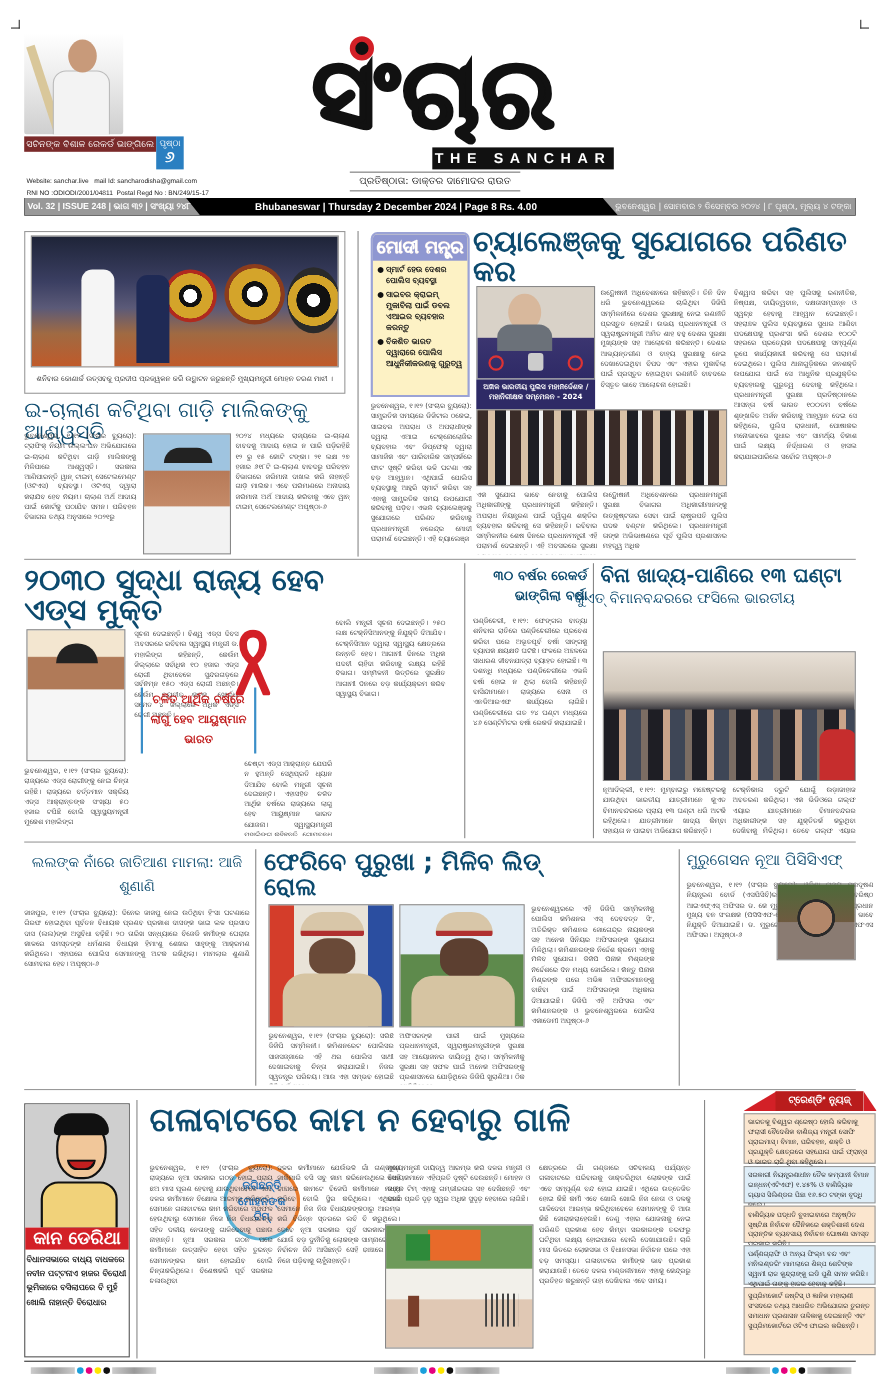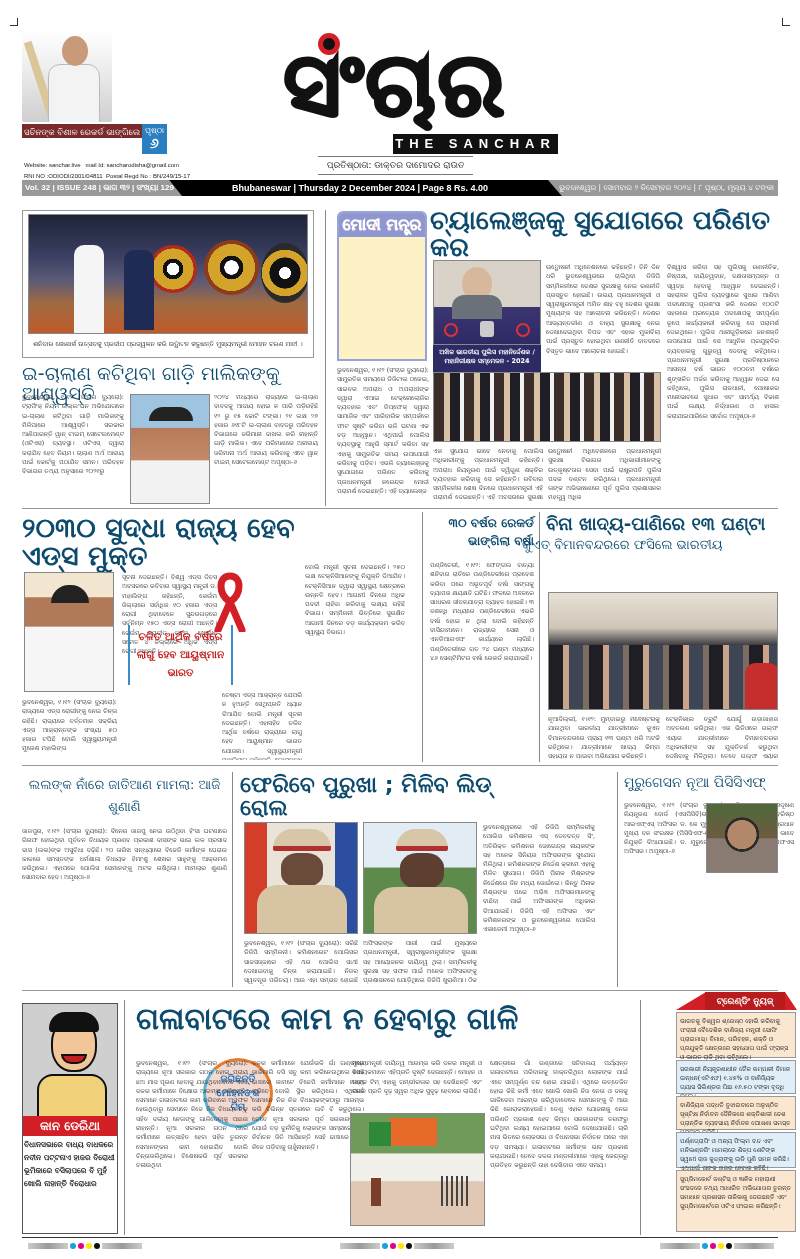--- a/index.html
+++ b/index.html
@@ -34,21 +34,21 @@
 #mantra{left:337px;top:211px;width:90px;height:150px;background:#fdf2c5;border:2px solid #9ba3d6;border-radius:6px 6px 0 0;overflow:hidden}
 #mantra-title{background:#8f97d1;color:#7f1d1d;font-weight:bold;font-size:16px;text-align:center;line-height:18px;padding:3px 0;-webkit-text-stroke:.6px #fff}
 #mantra ul{list-style:none;padding:3px 4px}
 #mantra li{font-size:7.2px;line-height:10px;margin-bottom:3px;padding-left:8px;position:relative;font-weight:bold}
 #mantra li:before{content:"●";position:absolute;left:0;top:0;font-size:7px}
 
 #trend-head{left:705px;top:992px;width:80px;height:18px;background:#b91c1c;color:#fff;font-size:9px;text-align:center;line-height:18px;font-weight:bold}
 .trend-item{position:absolute;left:676px;width:120px;font-size:6.2px;line-height:9px;padding:3px;border:1px solid #999}
 
 #kaan-box{left:22px;top:1003px;width:96px;height:231px;border:1px solid #555}
-#kaan-title{left:23px;top:1116px;width:94px;height:20px;background:#d32027;color:#fff;font-weight:bold;text-align:center;font-size:12px;line-height:20px}
+#kaan-title{left:23px;top:1116px;width:94px;height:20px;background:#d32027;color:#fff;font-weight:bold;text-align:center;font-size:16px;line-height:20px}
 #kaan-text{left:24px;top:1138px;width:92px;font-size:7.5px;line-height:13px;font-weight:bold;color:#222}
 
 .cbar{position:absolute;height:8px;display:flex;align-items:center;gap:2px}
 .cbar .g{width:40px;height:6px;background:linear-gradient(90deg,#ccc,#999,#ccc)}
 .cbar .d{width:6px;height:6px;border-radius:50%}
 </style>
 </head>
 <body>
 
 <div class="crop" style="left:10px;top:18px;border-width:0 1px 1px 0"></div>
@@ -67,21 +67,21 @@
 <div id="logo" class="abs">ସଂଚାର</div>
 <div id="logo-dot" class="abs"></div>
 <div id="the-sanchar" class="abs">THE SANCHAR</div>
 <div id="tagline" class="abs">ପ୍ରତିଷ୍ଠାତା: ଡାକ୍ତର ଦାମୋଦର ରାଉତ</div>
 <div id="contact" class="abs">
   <div><span>Website: sanchar.live</span>&nbsp;&nbsp;&nbsp;<span>mail Id: sancharodisha@gmail.com</span></div>
   <div><span>RNI NO :ODIODI/2001/04811</span>&nbsp;&nbsp;<span>Postal Regd No : BN/249/15-17</span></div>
 </div>
 
 <div id="datebar" class="abs"></div>
-<div id="datebar-left" class="abs">Vol. 32 | ISSUE 248 | ଭାଗ ୩୨ | ସଂଖ୍ୟା 129</div>
+<div id="datebar-left" class="abs">Vol. 32 | ISSUE 248 | ଭାଗ ୩୨ | ସଂଖ୍ୟା ୨୪୮</div>
 <div id="datebar-mid" class="abs">Bhubaneswar | Thursday 2 December 2024 | Page 8 Rs. 4.00</div>
 <div id="datebar-right" class="abs">ଭୁବନେଶ୍ୱର | ସୋମବାର ୨ ଡିସେମ୍ବର ୨୦୨୪ | ୮ ପୃଷ୍ଠା, ମୂଲ୍ୟ ୪ ଟଙ୍କା</div>
 
 <div class="abs" style="left:22px;top:210px;width:292px;height:148px;border:1px solid #999"></div>
 <div class="photo" style="left:28px;top:214px;width:280px;height:120px;background:linear-gradient(180deg,#1e2438 0%,#3b3f62 35%,#5b5a78 55%,#a06a42 75%,#c05a2a 100%)">
   <div style="position:absolute;left:175px;top:25px;width:55px;height:55px;border-radius:50%;background:radial-gradient(circle,#fff 0 18%,#111 19% 30%,#d4a42a 31% 60%,#8c3c1c 61%)"></div>
   <div style="position:absolute;left:120px;top:30px;width:48px;height:48px;border-radius:50%;background:radial-gradient(circle,#fff 0 18%,#111 19% 30%,#d4a42a 31% 60%,#b02a1e 61%)"></div>
   <div style="position:absolute;left:232px;top:28px;width:48px;height:60px;border-radius:50%;background:radial-gradient(circle,#fff 0 15%,#111 16% 40%,#d4a42a 41% 60%,#2a2a2a 61%)"></div>
   <div style="position:absolute;left:45px;top:30px;width:30px;height:90px;background:#f5f5f5;border-radius:10px 10px 0 0"></div>
   <div style="position:absolute;left:95px;top:35px;width:30px;height:80px;background:#1f2a55;border-radius:10px 10px 0 0"></div>
@@ -92,20 +92,25 @@
 <div class="txt" style="left:22px;top:392px;width:102px;height:112px">ଭୁବନେଶ୍ୱର, ୧।୧୨ (ସଂଚାର ବ୍ୟୁରୋ): ଟ୍ରାଫିକ୍ ନିୟମ ଉଲ୍ଲଂଘନ ଅଭିଯୋଗରେ ଇ-ଚାଲାଣ କଟିଥିବା ଗାଡ଼ି ମାଲିକଙ୍କୁ ମିଳିପାରେ ଆଶ୍ୱସ୍ତି। ସରକାର ଆଣିପାରନ୍ତି ୱାନ୍ ଟାଇମ୍ ସେଟେଲମେଣ୍ଟ (ଓଟିଏସ) ବ୍ୟବସ୍ଥା। ଓଟିଏସ୍ ଦ୍ୱାରା କରାଯିବ ହେବ ନିୟମ। ଚାଲାଣ ଅର୍ଥ ଆଦାୟ ପାଇଁ କୋର୍ଟକୁ ପଠାଯିବ ସମନ। ପରିବହନ ବିଭାଗର ତଥ୍ୟ ଅନୁସାରେ ୨୦୨୧ରୁ</div>
 <div class="photo" style="left:130px;top:394px;width:80px;height:110px;background:linear-gradient(180deg,#9fc4e0 0%,#9fc4e0 30%,#b77a58 31%,#c48a68 60%,#f2f2f2 61%)">
   <div style="position:absolute;left:18px;top:12px;width:44px;height:14px;border-radius:20px 20px 0 0;background:#222"></div>
 </div>
 <div class="txt" style="left:214px;top:392px;width:104px;height:112px"><span>୨୦୨୪ ମଧ୍ୟରେ ରାଜ୍ୟରେ ଇ-ଚାଲାଣ ବାବଦକୁ ଆଦାୟ ହୋଇ ନ ପାରି ପଡ଼ିରହିଛି ୧୨ ରୁ ୧୫ କୋଟି ଟଙ୍କା। ୨୧ ଲକ୍ଷ ୨୭ ହଜାର ୬୧୮ଟି ଇ-ଚାଲାଣ ବାବଦରୁ ପରିବହନ ବିଭାଗରେ ଜରିମାନା ଦାଖଲ କରି ନାହାନ୍ତି ଗାଡ଼ି ମାଲିକ। ଏବେ ପରିମାଣରେ ଅନାଦାୟ ଜରିମାନା ଅର୍ଥ ଆଦାୟ କରିବାକୁ ଏବେ ୱାନ୍ ଟାଇମ୍ ସେଟେଲମେଣ୍ଟ</span> <span>ଅପୃଷ୍ଠା-୬</span></div>
 
 <div class="vrule" style="left:325px;top:210px;height:296px"></div>
 
 <div id="mantra" class="abs">
   <div id="mantra-title">ମୋଦୀ ମନ୍ତ୍ର</div>
+  <ul>
+    <li>ସ୍ମାର୍ଟ ହେଉ ଦେଶର ପୋଲିସ ବ୍ୟବସ୍ଥା</li>
+    <li>ସାଇବର କ୍ରାଇମ୍ ମୁକାବିଲା ପାଇଁ ଡବଲ ଏଆଇର ବ୍ୟବହାର କରନ୍ତୁ</li>
+    <li>ବିକଶିତ ଭାରତ ଦ୍ୱାରାରେ ପୋଲିସ ଆଧୁନିକୀକରଣକୁ ଗୁରୁତ୍ୱ</li>
+  </ul>
 </div>
 
 <div class="hl" style="left:430px;top:207px;width:350px;font-size:26px">ଚ୍ୟାଲେଞ୍ଜକୁ ସୁଯୋଗରେ ପରିଣତ କର</div>
 <div class="photo" style="left:433px;top:260px;width:108px;height:85px;background:linear-gradient(180deg,#d9d2c8 0%,#d9d2c8 55%,#3b3570 56%,#2e2a66 100%)">
   <div style="position:absolute;left:28px;top:6px;width:30px;height:34px;border-radius:50%;background:#d8b89c"></div>
   <div style="position:absolute;left:18px;top:34px;width:50px;height:24px;border-radius:12px 12px 0 0;background:#6b7179"></div>
   <div style="position:absolute;left:10px;top:62px;width:14px;height:14px;border-radius:50%;border:2px solid #d33"></div>
   <div style="position:absolute;left:46px;top:60px;width:14px;height:16px;background:#ccc;border-radius:3px"></div>
   <div style="position:absolute;left:82px;top:62px;width:14px;height:14px;border-radius:50%;border:2px solid #d33"></div>
 </div>

